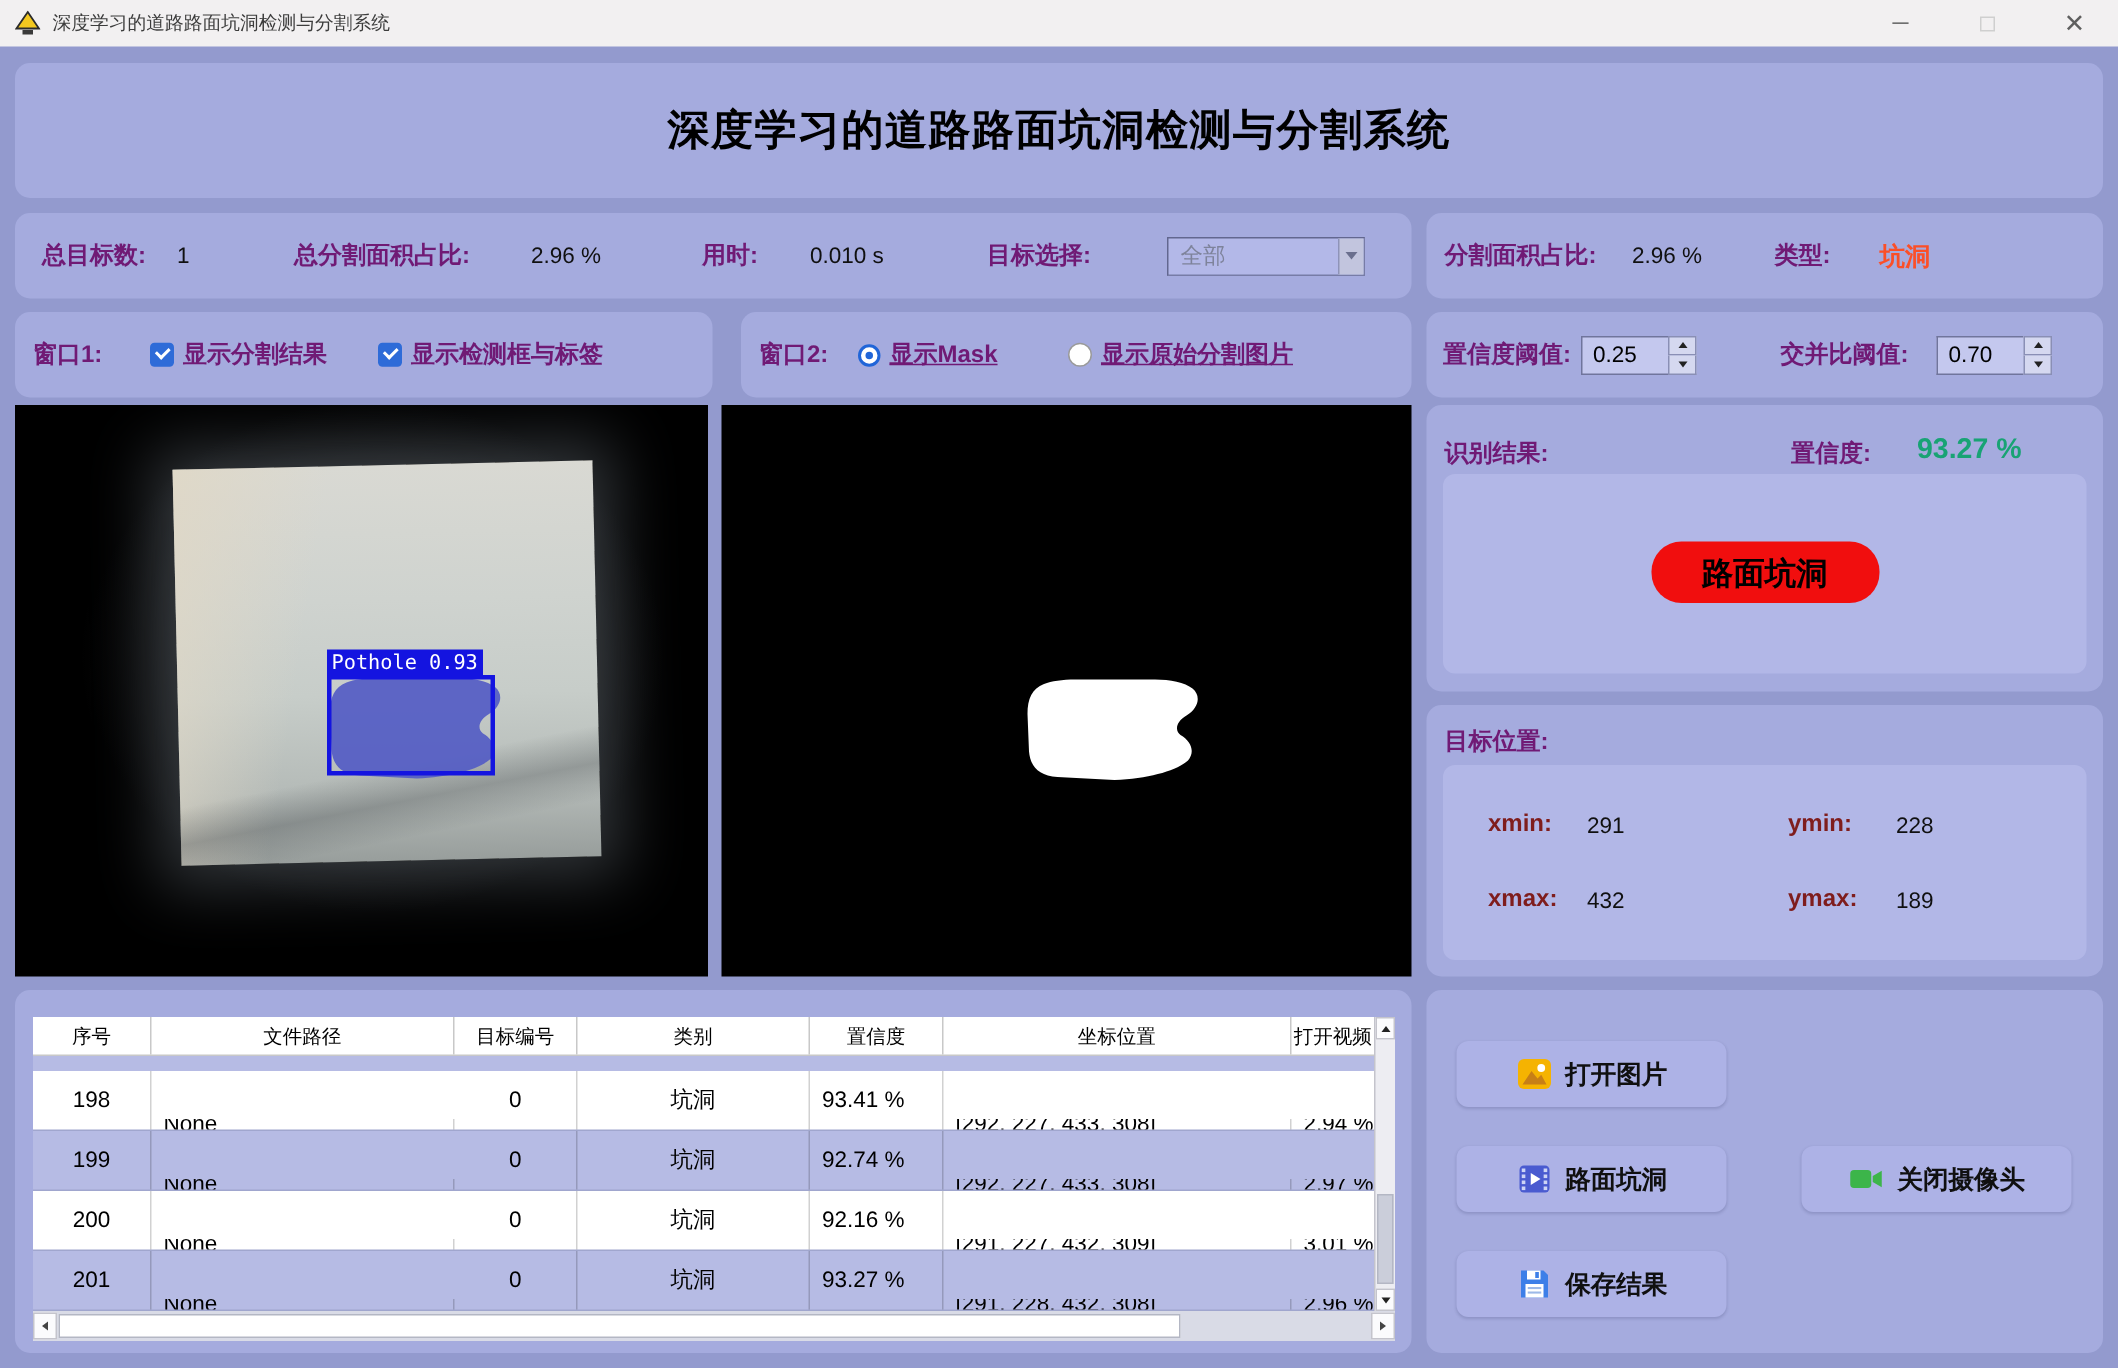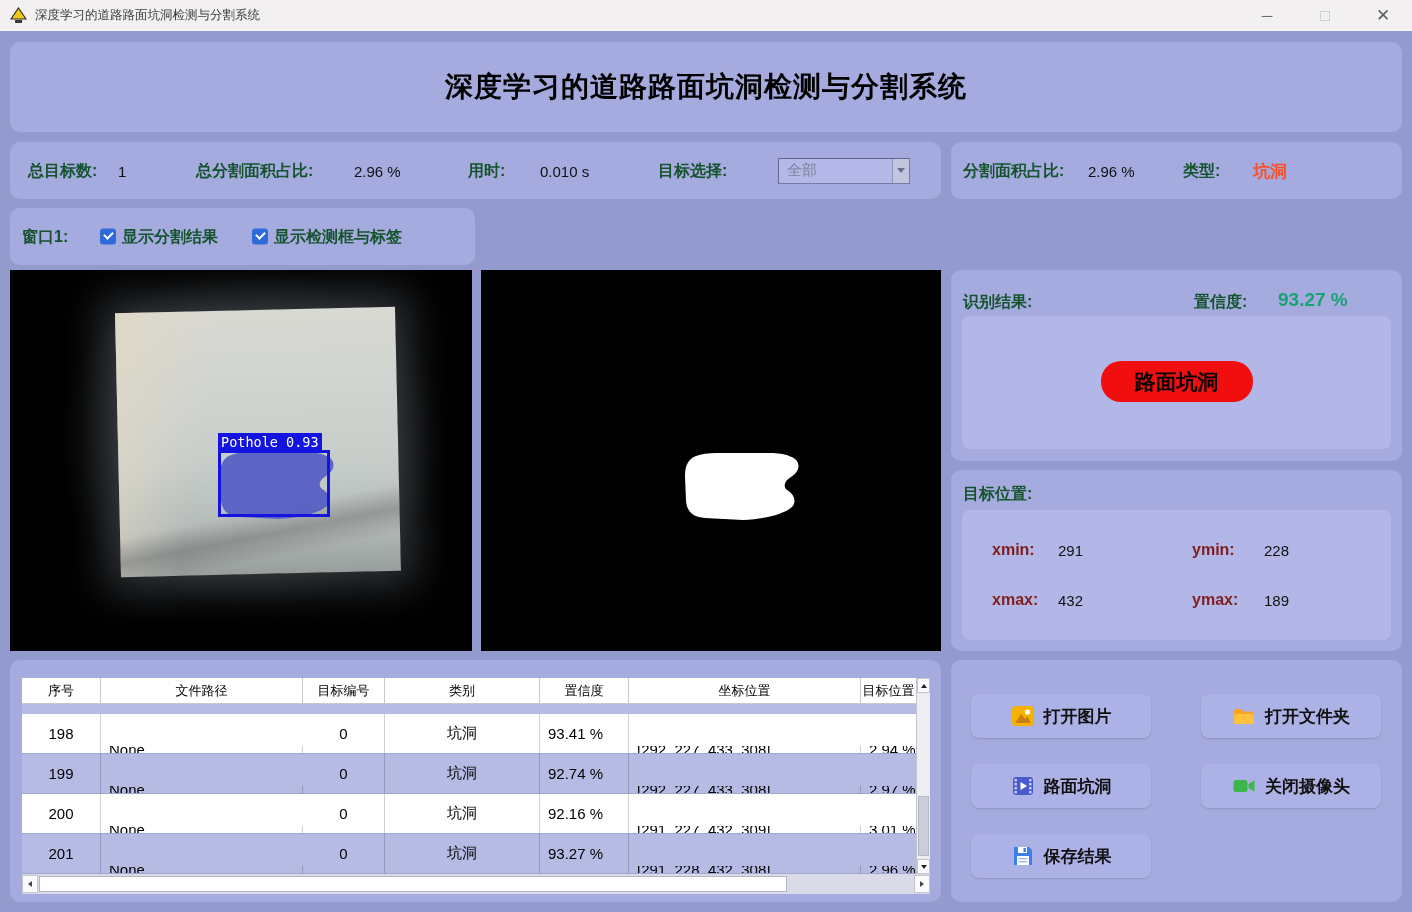--- a/index.html
+++ b/index.html
@@ -14,21 +14,21 @@
   .wincontrols { position:absolute; right:0; top:0; height:31px; display:flex; }
   .winbtn { width:58px; height:31px; display:flex; align-items:center; justify-content:center;
             color:#5a5a5a; font-size:15px; }
   .winbtn .maxbox { width:10px; height:10px; border:1.2px solid #cfcfcf; }
   .winbtn.minb { color:#6b6b6b; font-weight:bold; }
   .winbtn.closeb { color:#5f5f5f; font-size:17px; }
 
   
   .panel { position:absolute; background:#A5ABDE; border-radius:10px; }
   .innerbox { position:absolute; background:#B2B7E7; border-radius:8px; }
-  .lbl { font-weight:bold; color:#14532d; font-size:16px; white-space:nowrap; }
+  .lbl { font-weight:bold; color:#701a75; font-size:16px; white-space:nowrap; }
   .val { color:#101010; font-size:15px; white-space:nowrap; }
   .abs { position:absolute; top:50%; transform:translateY(-50%); }
 
   
   .header-panel { left:10px; top:42px; width:1392px; height:90px; display:flex; align-items:center; justify-content:center; }
   .header-title { font-size:28px; font-weight:bold; color:#000; letter-spacing:1px; }
 
   
   .stats-panel   { left:10px;  top:142px; width:931px; height:57px; }
   .rstats-panel  { left:951px; top:142px; width:451px; height:57px; }
@@ -191,21 +191,56 @@
   <div class="panel win1-panel">
     <span class="lbl abs" style="left:12px">窗口1:</span>
     <span class="abs" style="left:90px">
       <span class="checkbox"></span><span class="lbl">显示分割结果</span>
     </span>
     <span class="abs" style="left:242px">
       <span class="checkbox"></span><span class="lbl">显示检测框与标签</span>
     </span>
   </div>
 
-
+  <div class="panel win2-panel">
+    <span class="lbl abs" style="left:12px">窗口2:</span>
+    <span class="abs" style="left:78px">
+      <span class="radio on"></span><span class="lbl radio-label">显示Mask</span>
+    </span>
+    <span class="abs" style="left:218px">
+      <span class="radio off"></span><span class="lbl radio-label">显示原始分割图片</span>
+    </span>
+  </div>
+
+  <div class="panel thresh-panel">
+    <span class="lbl abs" style="left:11px">置信度阈值:</span>
+    <div class="spin" style="left:103px">
+      <span class="sval">0.25</span>
+      <span class="sarrows">
+        <span class="sbtn">
+            <span class="tri-up"></span>
+          </span>
+        <span class="sbtn">
+            <span class="tri-dn"></span>
+          </span>
+      </span>
+    </div>
+    <span class="lbl abs" style="left:236px">交并比阈值:</span>
+    <div class="spin" style="left:340px">
+      <span class="sval">0.70</span>
+      <span class="sarrows">
+        <span class="sbtn">
+            <span class="tri-up"></span>
+          </span>
+        <span class="sbtn">
+            <span class="tri-dn"></span>
+          </span>
+      </span>
+    </div>
+  </div>
 
   <div class="imgwin win1">
     <div class="glow"></div>
     <div class="sample"></div>
     <svg class="blobsvg" width="462" height="381" viewBox="0 0 462 381">
       <path d="M215,186 C207,189 204,196 204,206 L205,231 C206,241 211,247 224,248 L262,250 C285,249 303,244 311,237 C316,231 313,224 306,220 C302,217 303,211 310,207 C318,202 320,194 314,189 C309,185 299,183 289,183 L236,183 C227,183 220,184 215,186 Z" transform="translate(6,-1)" fill="#545CC4" opacity="0.92"></path>
     </svg>
     <div class="det-box"></div>
     <div class="det-label">Pothole 0.93</div>
   </div>
@@ -241,21 +276,21 @@
 
   <div class="panel table-panel">
     <div class="tablewrap">
       <div class="thead">
         <div class="thcell col0">序号</div>
         <div class="thcell col1">文件路径</div>
         <div class="thcell col2">目标编号</div>
         <div class="thcell col3">类别</div>
         <div class="thcell col4">置信度</div>
         <div class="thcell col5">坐标位置</div>
-        <div class="thcell col6">目标位置</div>
+        <div class="thcell col6">打开视频</div>
       </div>
       <div class="strip"></div>
       <div class="tbody">
           <div class="trow">
             <div class="tcell col0">198</div>
             <div class="tcell col1 c-left">None</div>
             <div class="tcell col2">0</div>
             <div class="tcell col3">坑洞</div>
             <div class="tcell col4 c-right">93.41 %</div>
             <div class="tcell col5 c-left">[292, 227, 433, 308]</div>
@@ -312,27 +347,20 @@
   </div>
 
   <div class="panel btns-panel">
     <div class="abtn r1 cL">
       <svg width="24" height="24" viewBox="0 0 24 24">
         <rect x="1" y="2" width="22" height="20" rx="4" fill="#F5B301"></rect>
         <circle cx="16.5" cy="8" r="2.6" fill="#fff"></circle>
         <path d="M4,19 L10,10 L14,15 L16.5,12.5 L20,19 Z" fill="#C77F16"></path>
       </svg>
       <span>打开图片</span>
-    </div>
-    <div class="abtn r1 cR">
-      <svg width="24" height="24" viewBox="0 0 24 24">
-        <path d="M2,7 Q2,5 4,5 L9,5 L11.5,7.5 L20,7.5 Q22,7.5 22,9.5 L22,18 Q22,20 20,20 L4,20 Q2,20 2,18 Z" fill="#F5A623"></path>
-        <path d="M3,10 L21,10 L22,18 Q22,20 20,20 L4,20 Q2,20 2,18 Z" fill="#FFC23E"></path>
-      </svg>
-      <span>打开文件夹</span>
     </div>
     <div class="abtn r2 cL">
       <svg width="24" height="24" viewBox="0 0 24 24">
         <rect x="2" y="3" width="20" height="18" rx="3" fill="#4A5BD0"></rect>
         <rect x="3.5" y="5" width="2.4" height="2.4" fill="#cdd4f5"></rect>
           <rect x="3.5" y="9" width="2.4" height="2.4" fill="#cdd4f5"></rect>
         <rect x="3.5" y="13" width="2.4" height="2.4" fill="#cdd4f5"></rect>
           <rect x="3.5" y="17" width="2.4" height="2.4" fill="#cdd4f5"></rect>
         <rect x="18.1" y="5" width="2.4" height="2.4" fill="#cdd4f5"></rect>
           <rect x="18.1" y="9" width="2.4" height="2.4" fill="#cdd4f5"></rect>

